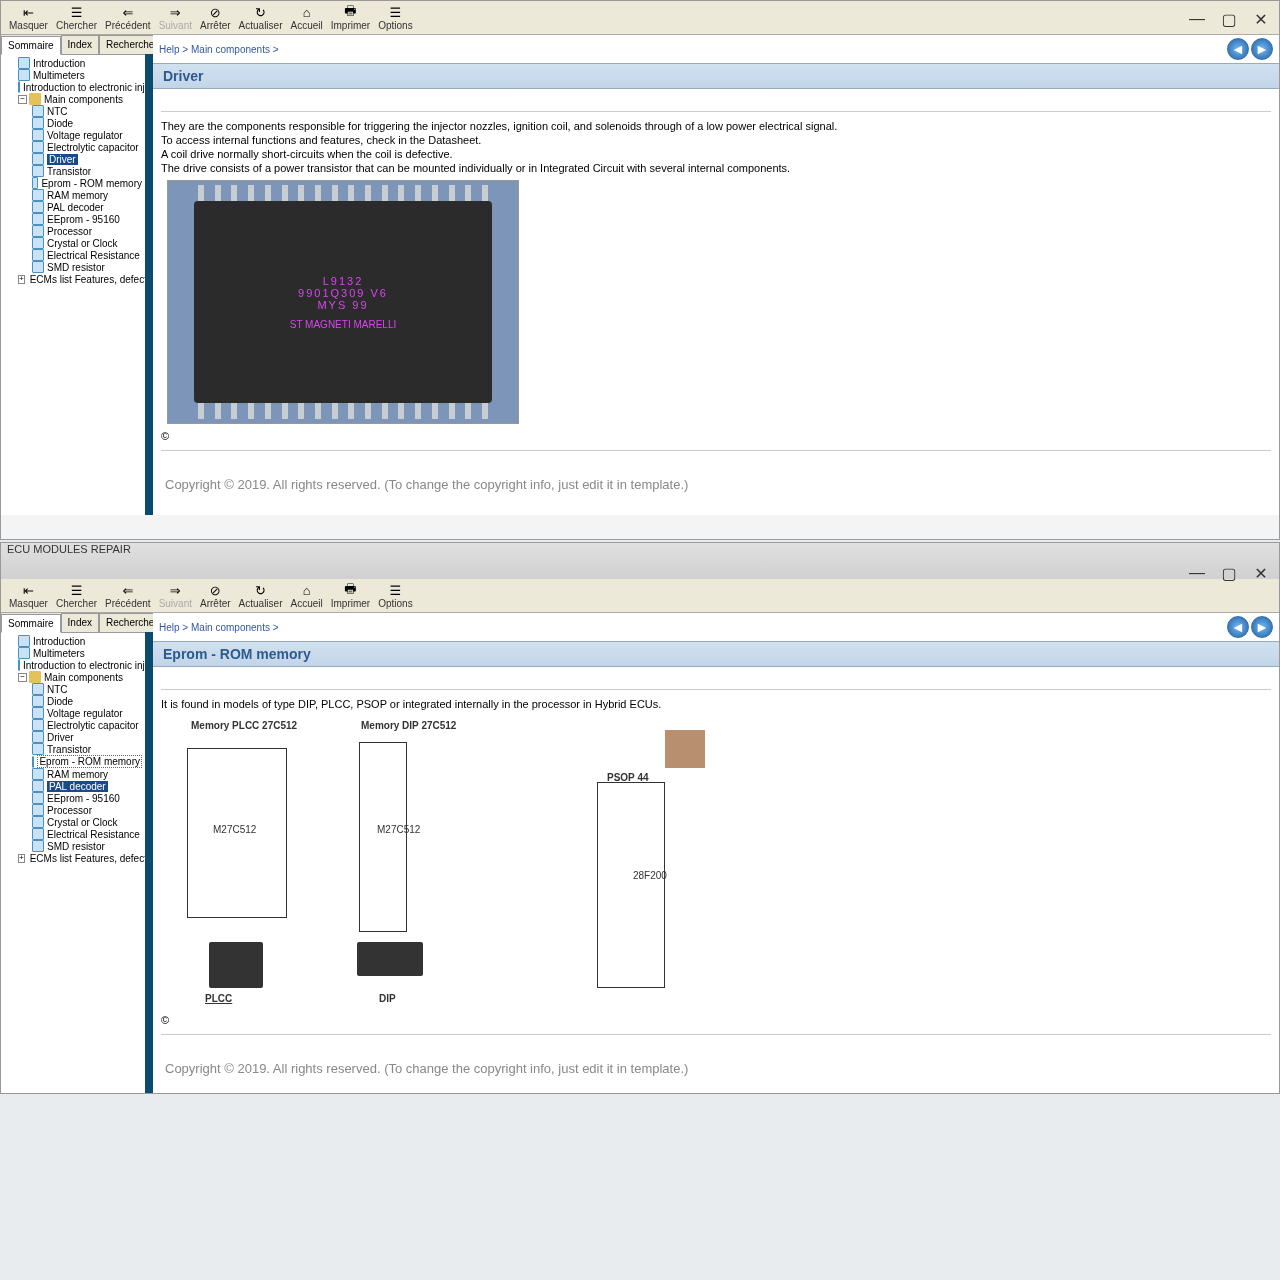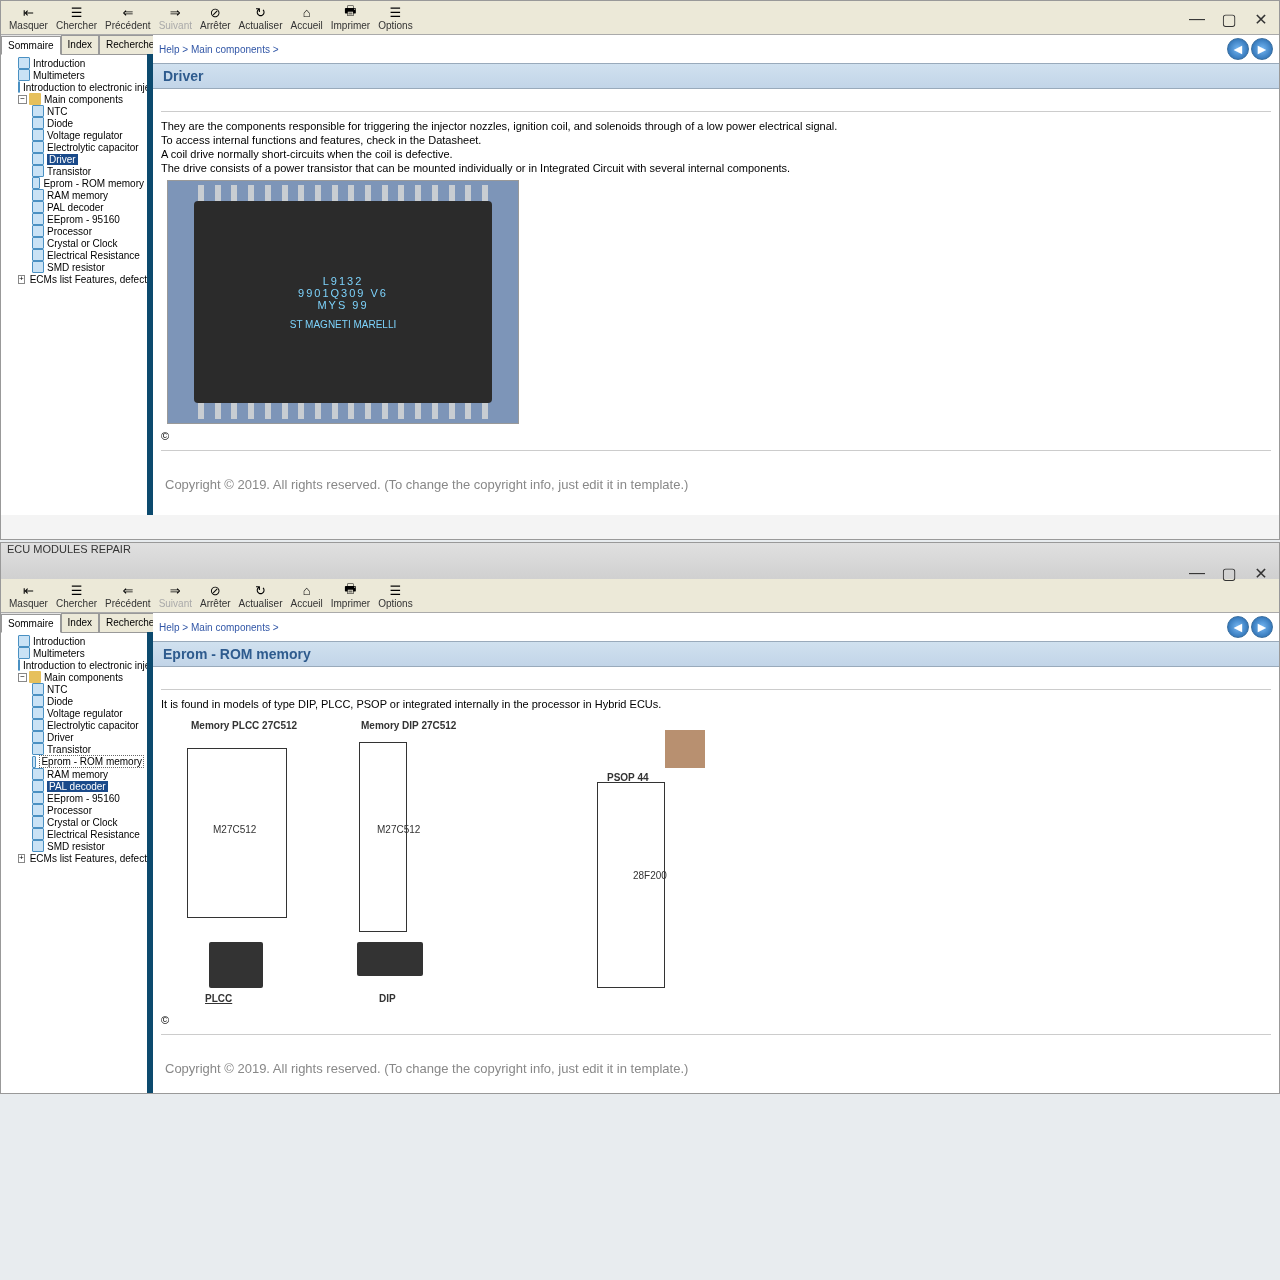--- a/index.html
+++ b/index.html
@@ -8,21 +8,21 @@
 .titlebar { background: linear-gradient(#e0e0e0,#d0d0d0); height: 36px; display: flex; align-items: flex-start; padding: 0 6px; }
 .titlebar-text { color: #333; font-size: 11px; }
 .titlebar-right { position: absolute; right: 8px; top: 2px; display: flex; gap: 12px; }
 .win-btn { width: 18px; height: 14px; display: flex; align-items: center; justify-content: center; color: #333; cursor: pointer; font-size: 12px; }
 .toolbar { background: #ece9d8; display: flex; padding: 2px 4px; border-bottom: 1px solid #aaa; gap: 0; }
 .tb-btn { display: flex; flex-direction: column; align-items: center; padding: 1px 4px; min-width: 36px; cursor: pointer; }
 .tb-btn .ico { width: 16px; height: 16px; display: flex; align-items: center; justify-content: center; font-size: 13px; }
 .tb-btn span { font-size: 10px; color: #333; }
 .tb-btn.disabled span { color: #aaa; }
 .content-area { display: flex; min-height: 480px; }
-.sidebar { width: 152px; background: #fff; border-right: 6px solid #0c4a6e; display: flex; flex-direction: column; }
+.sidebar { width: 152px; background: #fff; border-right: 8px solid #0c4a6e; display: flex; flex-direction: column; }
 .side-tabs { display: flex; border-bottom: 1px solid #999; background: #e4e4e4; }
 .side-tab { padding: 3px 6px; border: 1px solid #999; border-bottom: none; background: #ece9d8; font-size: 10px; cursor: pointer; }
 .side-tab.active { background: #fff; border-bottom: 1px solid #fff; position: relative; top: 1px; }
 .tree { padding: 2px 1px; overflow: auto; flex: 1; }
 .tree-item { display: flex; align-items: center; padding: 0 2px; white-space: nowrap; cursor: pointer; }
 .tree-item.l1 { padding-left: 16px; }
 .tree-item.l2 { padding-left: 30px; }
 .tree-item .expander { width: 9px; height: 9px; border: 1px solid #888; display: inline-flex; align-items: center; justify-content: center; font-size: 8px; margin-right: 2px; line-height: 1; background: #fff; }
 .tree-item .ico { width: 12px; height: 12px; margin-right: 3px; display: inline-block; }
 .ico-book { background: #e6c05c; border-radius: 1px; }
@@ -32,21 +32,21 @@
 .tree-item.selected .lbl { background: #1a4a8a; color: #fff; padding: 0 2px; }
 .main { flex: 1; display: flex; flex-direction: column; background: #fff; }
 .breadcrumb-row { display: flex; align-items: center; background: #fff; padding: 3px 6px; }
 .breadcrumb-row .crumb { color: #3257a7; font-size: 10px; }
 .nav-arrows { margin-left: auto; display: flex; gap: 2px; }
 .nav-arrow { width: 22px; height: 22px; border-radius: 50%; background: radial-gradient(#76b8f4,#1b5fa4); display: flex; align-items: center; justify-content: center; color: #fff; cursor: pointer; border: 1px solid #3a6fa0; font-size: 14px; }
 .page-title { background: linear-gradient(#d0e1ef,#c2d5e8); color: #2e5b8e; font-weight: bold; padding: 4px 10px; font-size: 14px; border-top: 1px solid #9ab; border-bottom: 1px solid #9ab; }
 .page-body { padding: 14px 8px; font-size: 13px; color: #000; }
 .page-body p { margin: 0 0 2px 0; }
 .img-ph { width: 352px; height: 244px; background: #7d95b8; margin: 6px 6px; border: 1px solid #999; position: relative; }
-.chip { position: absolute; top: 20px; left: 26px; right: 26px; bottom: 20px; background: #2b2b2b; border-radius: 4px; display: flex; flex-direction: column; align-items: center; justify-content: center; color: #7dd3fc; font-family: monospace; font-size: 16px; letter-spacing: 2px; }
+.chip { position: absolute; top: 20px; left: 26px; right: 26px; bottom: 20px; background: #2b2b2b; border-radius: 4px; display: flex; flex-direction: column; align-items: center; justify-content: center; color: #d946ef; font-family: monospace; font-size: 16px; letter-spacing: 2px; }
 .chip .brand { font-size: 10px; letter-spacing: 0; margin-top: 8px; }
 .pins-top, .pins-bot { position: absolute; left: 30px; right: 30px; height: 16px; display: flex; justify-content: space-between; }
 .pins-top { top: 4px; } .pins-bot { bottom: 4px; }
 .pin { width: 6px; background: #c8cdd2; }
 hr.sep { border: none; border-top: 1px solid #ccc; margin: 8px 0; }
 .foot { color: #888; font-size: 13px; padding: 4px 12px; }
 .diagrams { width: 720px; height: 292px; background: #ffffff; margin: 6px 0; position: relative; }
 .diag-box { position: absolute; border: 1px solid #333; background: #fff; }
 .diag-lbl { position: absolute; font-size: 10px; color: #333; font-weight: bold; }
 .big-win-btn { width: 20px; height: 20px; font-size: 16px; }

